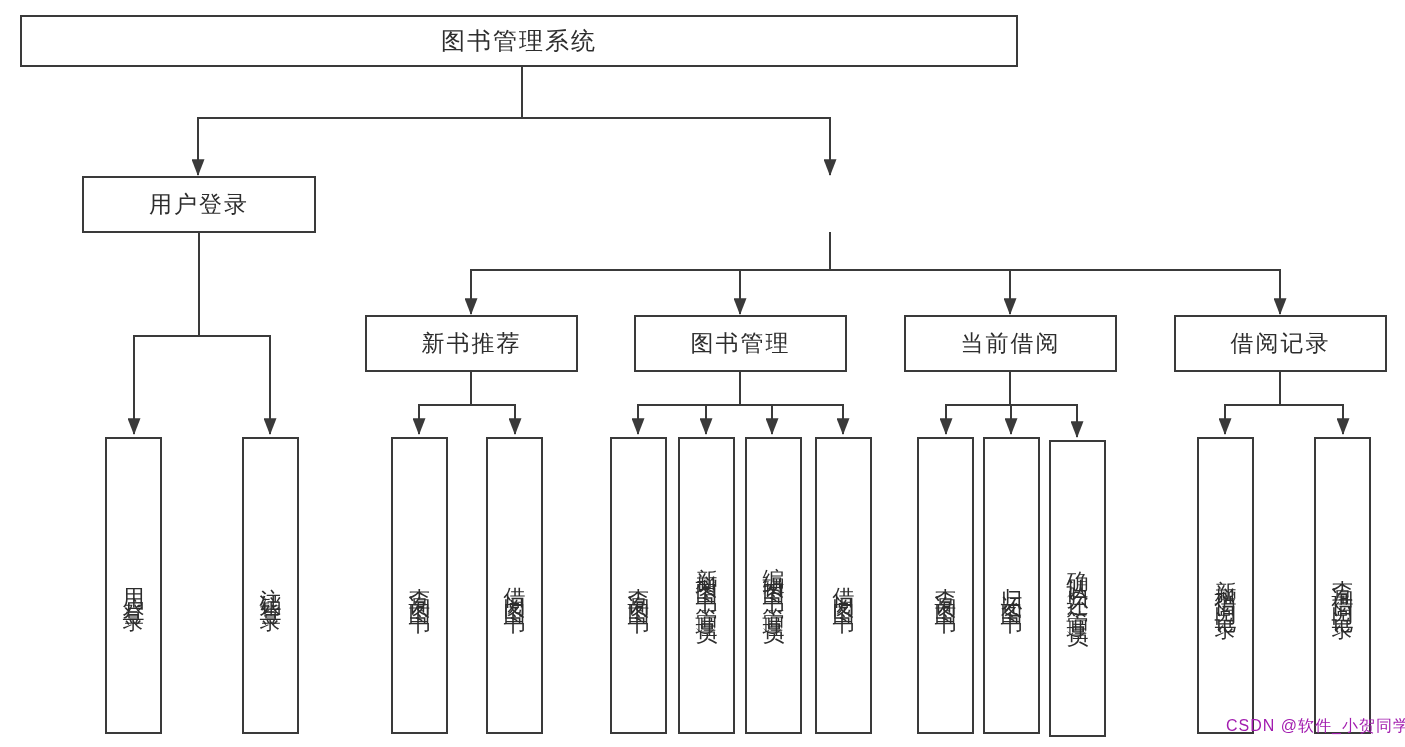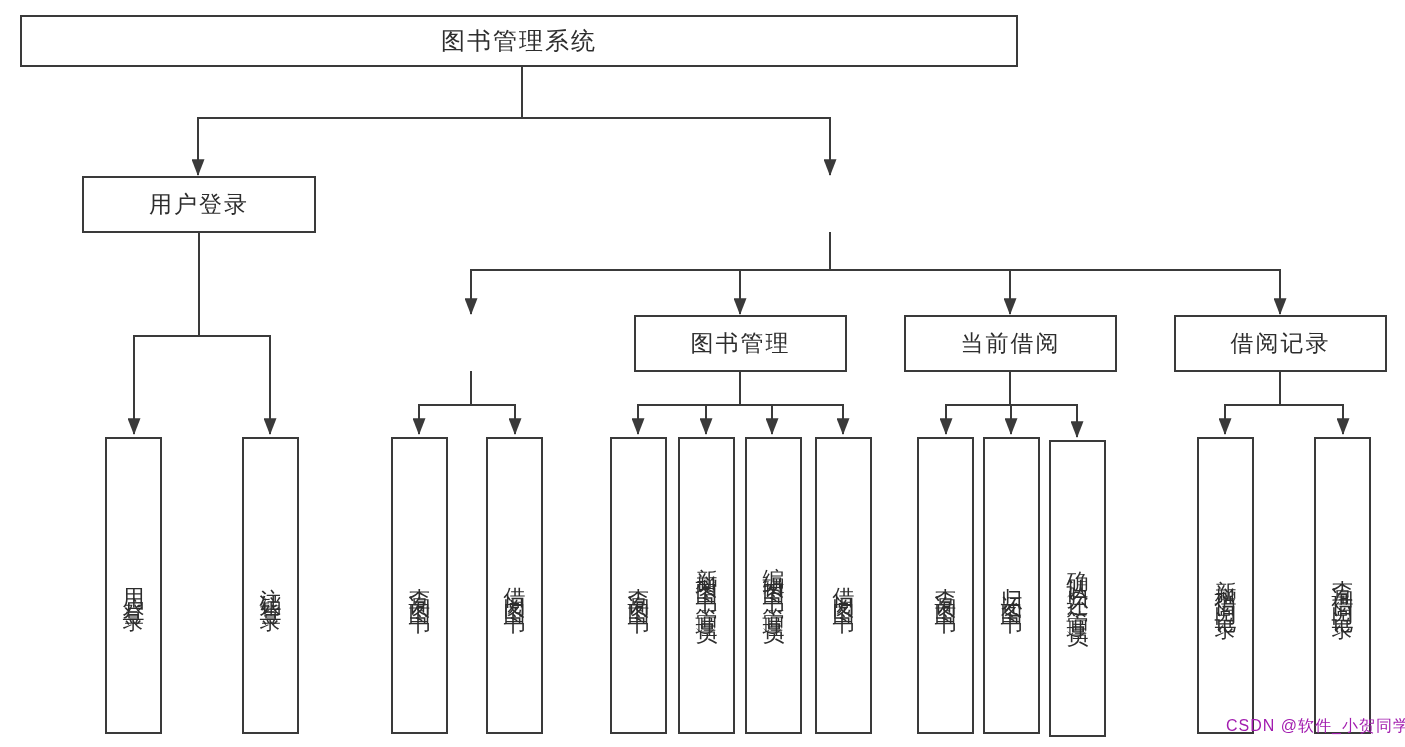--- a/index.html
+++ b/index.html
@@ -102,20 +102,23 @@
   </svg>
 
   <div class="box root" id="n-root">
     <span class="hlabel">图书管理系统</span>
   </div>
 
   <div class="box" id="n-login">
     <span class="hlabel">用户登录</span>
   </div>
 
+  <div class="box" id="n-sec0">
+    <span class="hlabel">新书推荐</span>
+  </div>
   <div class="box" id="n-sec1">
     <span class="hlabel">图书管理</span>
   </div>
   <div class="box" id="n-sec2">
     <span class="hlabel">当前借阅</span>
   </div>
   <div class="box" id="n-sec3">
     <span class="hlabel">借阅记录</span>
   </div>
 

